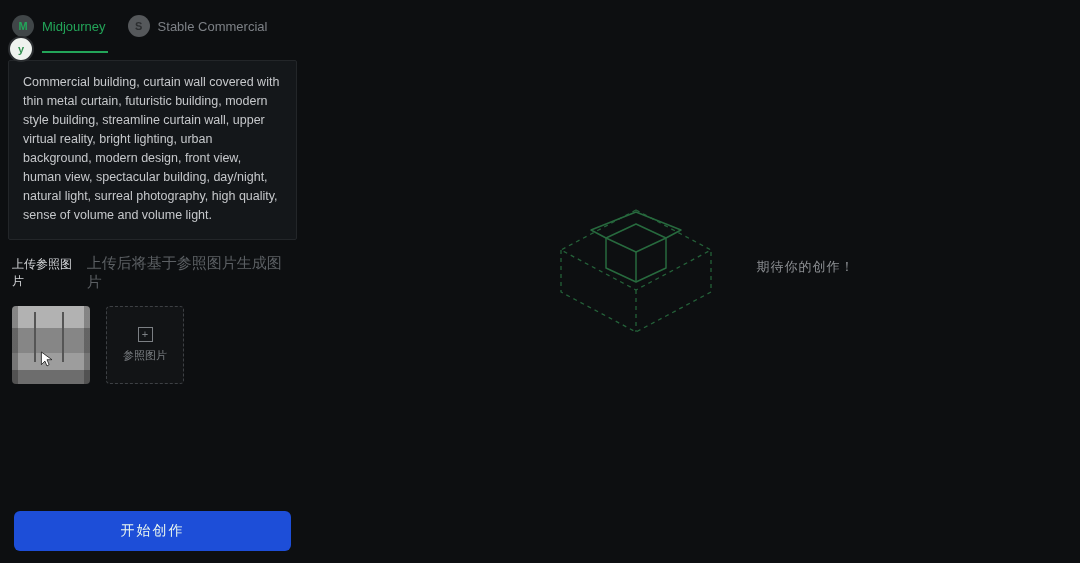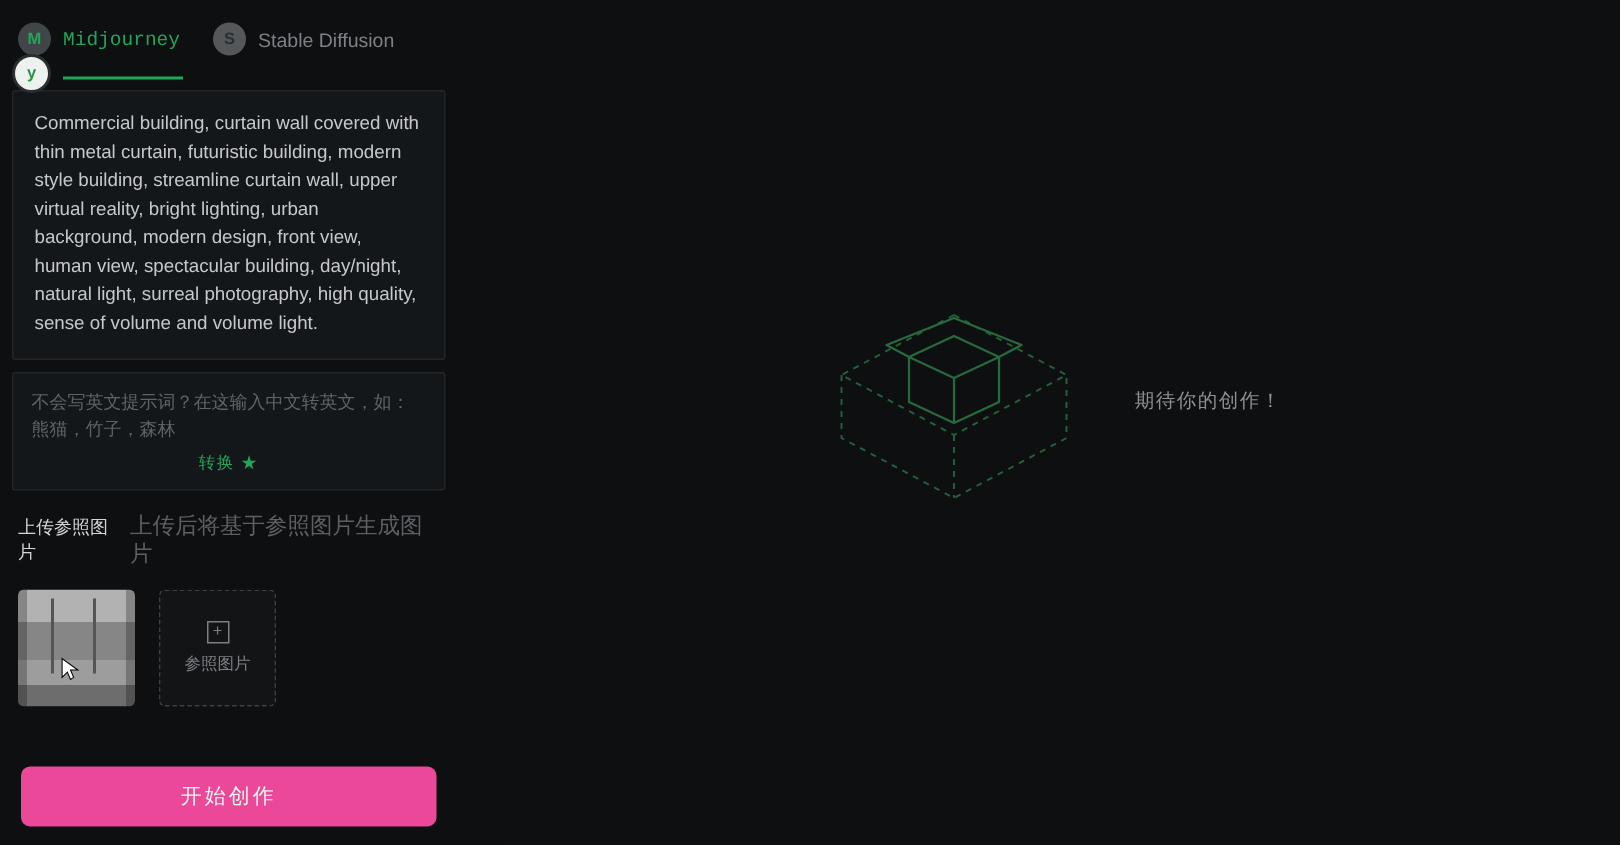--- a/index.html
+++ b/index.html
@@ -38,21 +38,21 @@
     cursor: pointer;
   }
   .tab .icon-circle {
     width: 22px; height: 22px; border-radius: 50%;
     display: flex; align-items: center; justify-content: center;
     font-size: 11px; font-weight: 600;
   }
   .tab-mj .icon-circle { background: #404648; color: #23a559; }
   .tab-sd .icon-circle { background: #55585b; color: #2c2e30; }
   .tab-label { font-size: 13px; color: #7d8186; }
-  .tab.active .tab-label { color: #23a559; font-family: Liberation Mono, monospace; }
+  .tab.active .tab-label { color: #23a559; }
   .tab.active::after {
     content: "";
     position: absolute;
     left: 30px; right: -2px; bottom: -1px;
     height: 2px; background: #23a559;
   }
   
   .avatar {
     position: absolute;
     left: 8px; top: 36px;
@@ -164,21 +164,21 @@
   }
   .upload-slot .plus-box {
     width: 15px; height: 15px; border: 1px solid #7c8084;
     display:flex; align-items:center; justify-content:center;
     font-size: 11px; line-height: 1;
   }
   
   .start-btn {
     margin: 0 6px 12px 6px;
     height: 40px;
-    background: #ec4899;
+    background: #1d4ed8;
     border-radius: 6px;
     display:flex; align-items:center; justify-content:center;
     font-size: 14px; letter-spacing: 2px;
     color: #eaf6ee;
     cursor: pointer;
   }
   
   .right-pane {
     flex: 1;
     position: relative;
@@ -202,34 +202,30 @@
 
 <div class="left-panel">
 
   <div class="tabs">
     <div class="tab tab-mj active">
       <span class="icon-circle">M</span>
       <span class="tab-label">Midjourney</span>
     </div>
     <div class="tab tab-sd">
       <span class="icon-circle">S</span>
-      <span class="tab-label">Stable Diffusion</span>
+      <span class="tab-label">Stable Commercial</span>
     </div>
   </div>
 
   <div class="avatar">y</div>
 
   <div class="panel-body">
 
     <div class="card prompt-box">Commercial building, curtain wall covered with thin metal curtain, futuristic building, modern style building, streamline curtain wall, upper virtual reality, bright lighting, urban background, modern design, front view, human view, spectacular building, day/night, natural light, surreal photography, high quality, sense of volume and volume light.</div>
 
-    <div class="card translate-box">
-      <div class="translate-input">不会写英文提示词？在这输入中文转英文，如：熊猫，竹子，森林</div>
-      <div class="translate-action">转换 ★</div>
-    </div>
 
 
     <div class="upload-header">
       <span class="title">上传参照图片</span>
       <span class="hint">上传后将基于参照图片生成图片</span>
     </div>
 
     <div class="upload-row">
       <div class="thumb">
         <svg class="cursor" viewBox="0 0 20 24">

